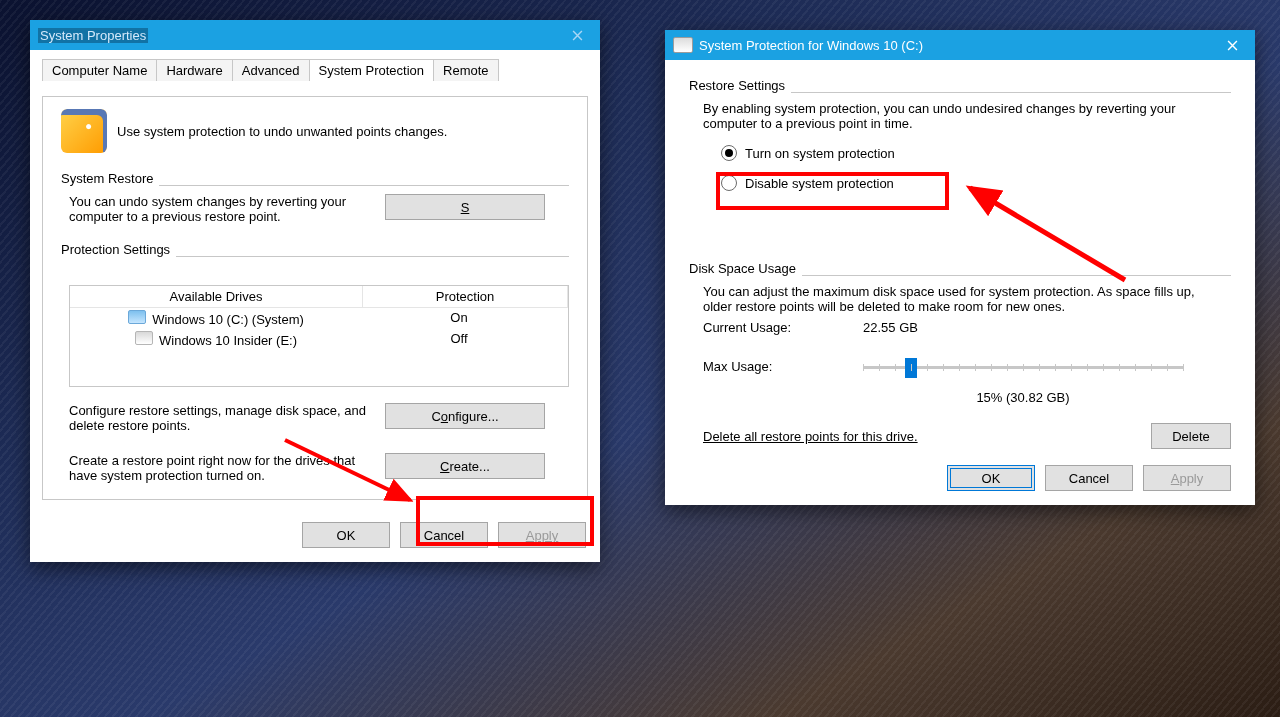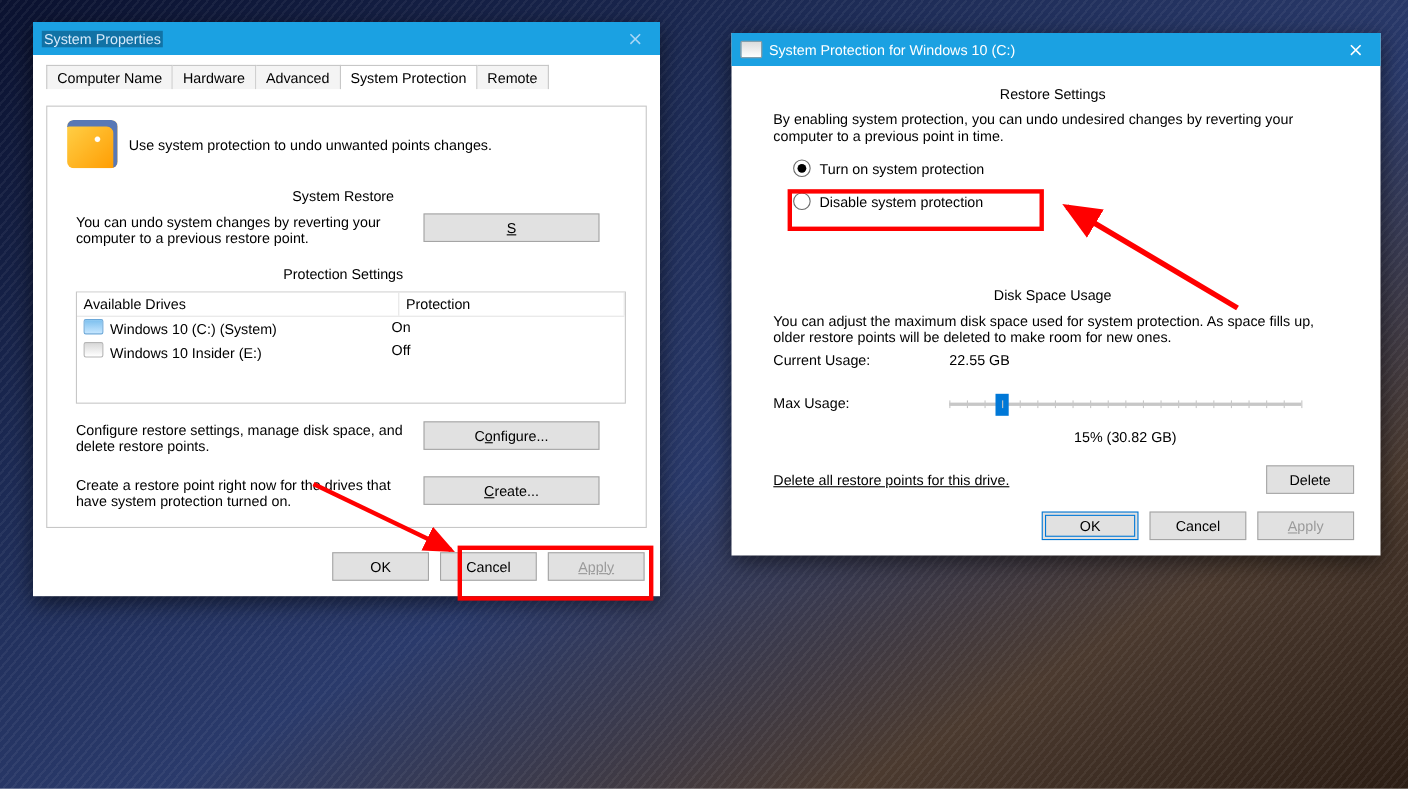--- a/index.html
+++ b/index.html
@@ -51,21 +51,21 @@
 }
 .tab+.tab{border-left:none;}
 .tab.active{background:#fff;z-index:2;font-weight:normal;}
 .tabpage{
     border:1px solid #c7c7c7;background:#fff;
     padding:12px 18px 16px 18px;
 }
 
 
 .group{margin-top:18px;}
-.group-label{display:flex;align-items:center;flex-direction:column;}
+.group-label{display:flex;align-items:flex-end;}
 .group-label span{padding-right:6px;white-space:nowrap;}
 .group-label .line{flex:1;height:1px;background:#c7c7c7;}
 .group-content{padding:8px 0 0 8px;}
 
 
 .row{display:flex;align-items:flex-start;gap:16px;}
 .row .text{flex:1;max-width:300px;}
 .row button{width:160px;}
 
 
@@ -74,21 +74,21 @@
     padding:3px 0;height:26px;
     border:1px solid #a5a5a5;background:#e1e1e1;
     cursor:pointer;
 }
 button:disabled{color:#9a9a9a;}
 button.default{border:1px solid #0078d7;outline:1px solid #0078d7;outline-offset:-4px;}
 .button-row{display:flex;justify-content:flex-end;gap:10px;padding:10px 14px 14px 0;}
 .button-row button{width:88px;}
 
 
-.drive-table{border:1px solid #c7c7c7;margin-top:0;}
+.drive-table{border:1px solid #c7c7c7;margin-top:20px;text-align:center;}
 .drive-table .hdr{display:flex;background:#fff;border-bottom:1px solid #e5e5e5;}
 .drive-table .hdr div{padding:3px 6px;font-weight:normal;border-right:1px solid #e5e5e5;}
 .drive-table .col-d{width:280px;}
 .drive-table .col-p{flex:1;}
 .drive-table .drow{display:flex;padding:2px 6px;}
 .drive-table .drow .icon{width:16px;height:12px;margin-right:6px;display:inline-block;}
 .drive-table .drow .icon.hd{background:linear-gradient(#7ec0ee,#c5e6ff);border:1px solid #6ba8d9;border-radius:2px;}
 .drive-table .drow .icon.usb{background:linear-gradient(#d8d8d8,#fff);border:1px solid #b5b5b5;border-radius:2px;}
 .drive-table .drow .d{width:280px}
 .drive-table .drow .p{flex:1}

